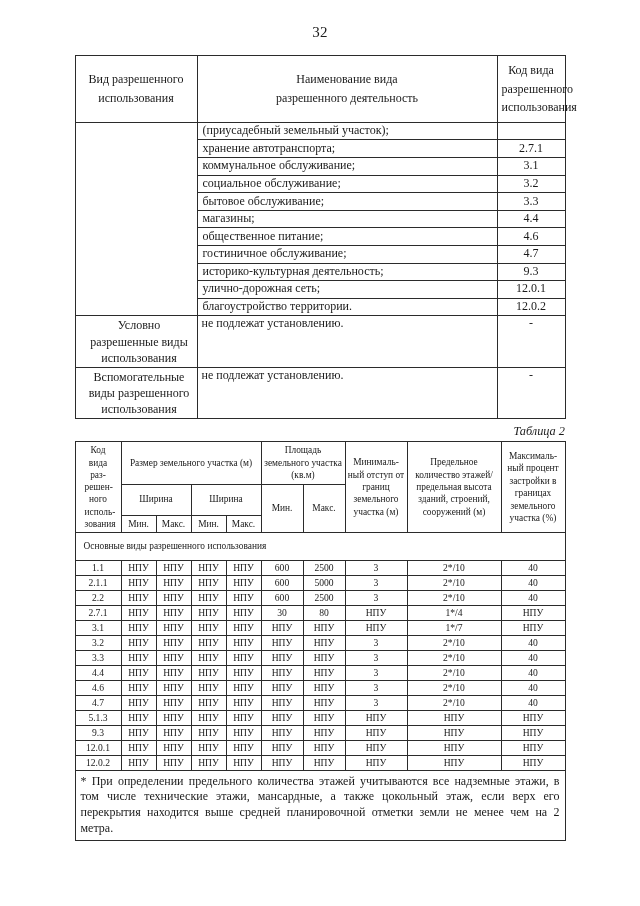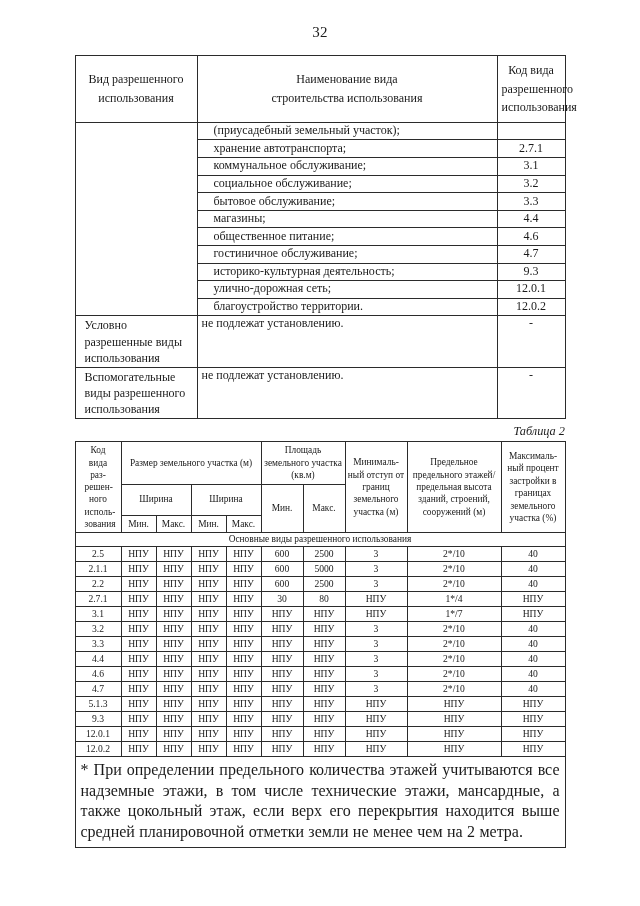--- a/index.html
+++ b/index.html
@@ -49,28 +49,28 @@
   .t1 {
     width: 490px;
   }
   .t1 .hd {
     text-align: center;
     padding: 5px 4px;
     line-height: 1.55;
   }
   .t1 .c-name {
     text-align: left;
-    padding-left: 16px;
+    padding-left: 5px;
     height: 14.6px;
   }
   .t1 .c-code {
     text-align: center;
   }
   .t1 .c-kind {
-    text-align: left;
+    text-align: center;
     padding-left: 9px;
     vertical-align: top;
     line-height: 1.35;
   }
   .t1 .c-note {
     text-align: left;
     padding-left: 4px;
     vertical-align: top;
   }
   .t1 .c-dash {
@@ -108,31 +108,31 @@
   }
   .t2 .vh {
     line-height: 1.32;
     padding: 2px 1px;
   }
   .t2 .codecol {
     line-height: 1.30;
     padding: 2px 9px;
   }
   .t2 .sectionrow td {
-    text-align: center;
-    padding: 1px;
+    text-align: left;
+    padding: 8px;
   }
   .t2 .datarow td {
     height: 13px;
     font-size: 9.6px;
   }
   .t2 .footnote td {
     text-align: justify;
     padding: 3px 5px 4px 5px;
-    font-size: 16px;
+    font-size: 12px;
     line-height: 1.30;
     word-spacing: 0.4px;
   }
 </style>
 </head>
 <body>
 
 <div class="page">
 
   <div class="page-number">32</div>
@@ -141,21 +141,21 @@
     <colgroup>
       <col style="width:122px">
       <col style="width:300px">
       <col style="width:68px">
     </colgroup>
     <tbody>
       <tr>
         <td class="hd" rowspan="1">Вид разрешенного использования</td>
         <td class="hd">
           <div>Наименование вида</div>
-          <div>строительства использования</div>
+          <div>разрешенного деятельность</div>
         </td>
         <td class="hd">Код вида разрешенного использования</td>
       </tr>
 
       <tr>
         <td class="c-kind" rowspan="11"></td>
         <td class="c-name">(приусадебный земельный участок);</td>
         <td class="c-code"></td>
       </tr>
       <tr>
@@ -227,42 +227,42 @@
       <col style="width:62px">
       <col style="width:94px">
       <col style="width:64px">
     </colgroup>
     <tbody>
       <tr>
         <td class="codecol" rowspan="3">Код вида раз-решен-ного исполь-зования</td>
         <td class="vh" colspan="4">Размер земельного участка (м)</td>
         <td class="vh" colspan="2">Площадь земельного участка (кв.м)</td>
         <td class="vh" rowspan="3">Минималь-ный отступ от границ земельного участка (м)</td>
-        <td class="vh" rowspan="3">Предельное предельного этажей/ предельная высота зданий, строений, сооружений (м)</td>
+        <td class="vh" rowspan="3">Предельное количество этажей/ предельная высота зданий, строений, сооружений (м)</td>
         <td class="vh" rowspan="3">Максималь-ный процент застройки в границах земельного участка (%)</td>
       </tr>
       <tr>
         <td class="vh" colspan="2">Ширина</td>
         <td class="vh" colspan="2">Ширина</td>
         <td class="vh" rowspan="2">Мин.</td>
         <td class="vh" rowspan="2">Макс.</td>
       </tr>
       <tr>
         <td class="vh">Мин.</td>
         <td class="vh">Макс.</td>
         <td class="vh">Мин.</td>
         <td class="vh">Макс.</td>
       </tr>
 
       <tr class="sectionrow">
         <td colspan="10">Основные виды разрешенного использования</td>
       </tr>
 
       <tr class="datarow">
-        <td>2.5</td>
+        <td>1.1</td>
         <td>НПУ</td>
         <td>НПУ</td>
         <td>НПУ</td>
         <td>НПУ</td>
         <td>600</td>
         <td>2500</td>
         <td>3</td>
         <td>2*/10</td>
         <td>40</td>
       </tr>

